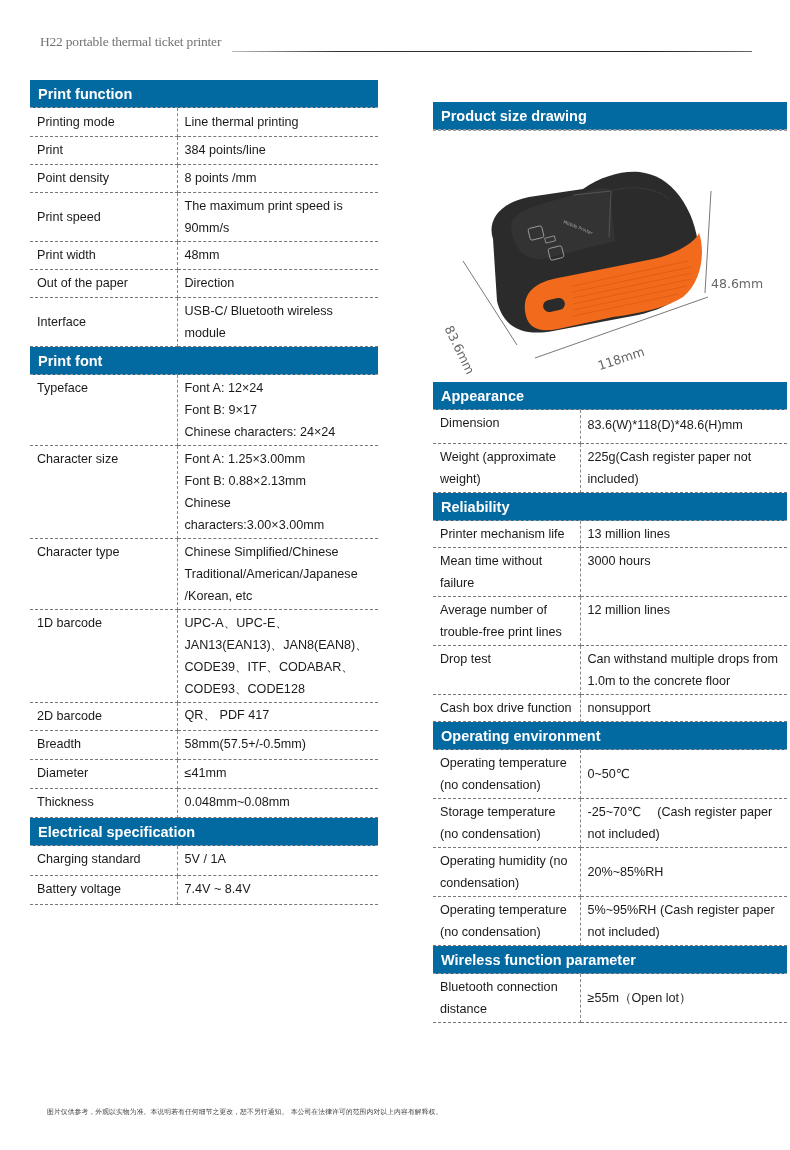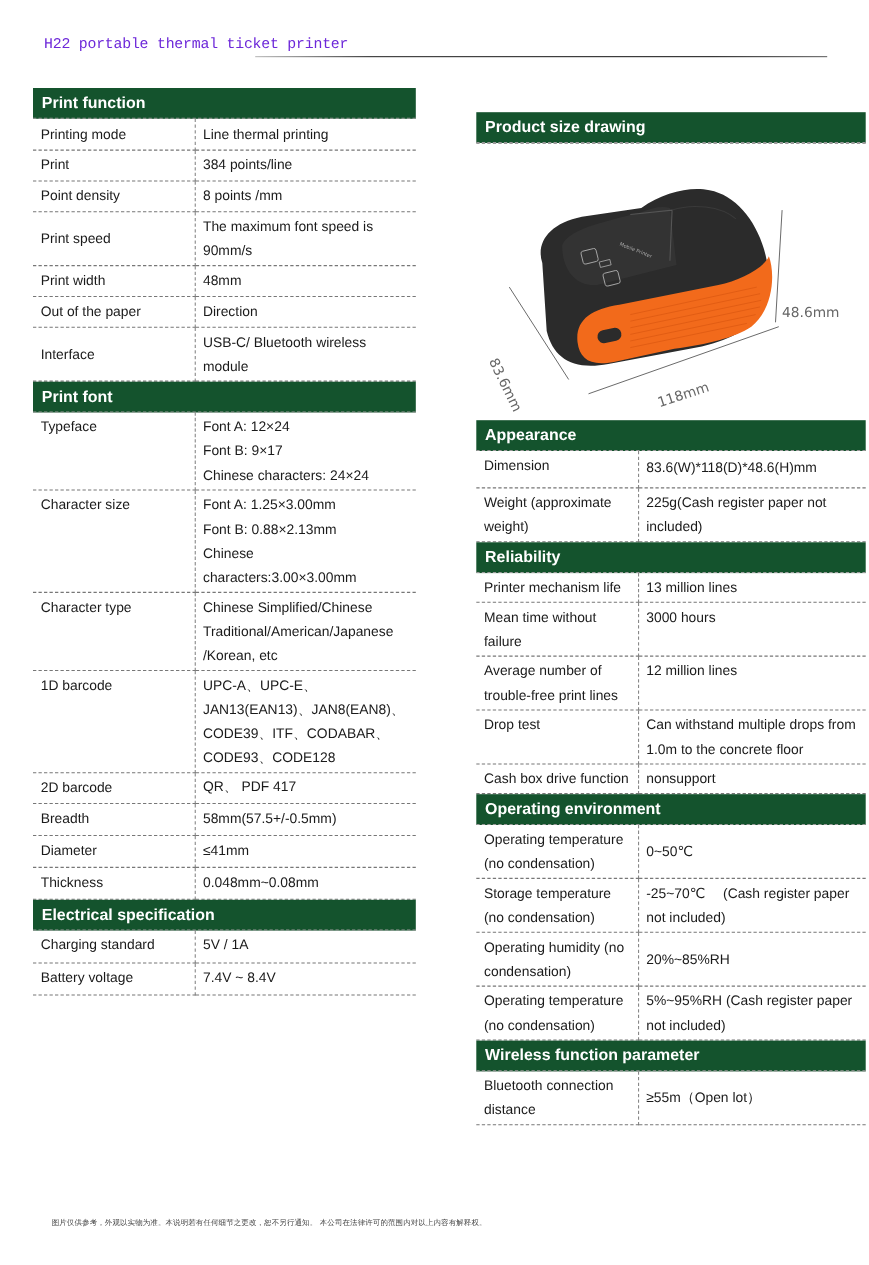--- a/index.html
+++ b/index.html
@@ -1,34 +1,34 @@
 <!DOCTYPE html>
 <html><head>
 <meta charset="utf-8">
 <style>
   * { box-sizing: border-box; margin: 0; padding: 0; }
   html, body { width: 790px; height: 1150px; background: #ffffff; overflow: hidden; }
   body { position: relative; font-family: "Liberation Sans", "DejaVu Sans", sans-serif; color: #1a1a1a; }
 
   .doc-title {
     position: absolute; left: 40px; top: 34px;
-    font-family: Liberation Mono, monospace;
-    font-size: 13.5px; letter-spacing: -0.2px; color: #6d28d9;
+    font-family: Liberation Serif, serif;
+    font-size: 13.5px; letter-spacing: -0.2px; color: #737373;
   }
   .title-rule {
     position: absolute; left: 232px; top: 51px; width: 520px; height: 1px;
     background: linear-gradient(to right, #bbb 0%, #333 20%, #222 80%, #666 100%);
   }
 
   .col { position: absolute; }
   .col-left { left: 30px; top: 80px; width: 348px; }
   .col-right { left: 406px; top: 102px; width: 354px; margin-left: 27px; }
 
   .section-header {
-    background: #14532d; color: #ffffff; font-weight: bold;
+    background: #0369a1; color: #ffffff; font-weight: bold;
     font-size: 14.5px; padding: 0 8px; height: 28px; line-height: 29px;
     border-bottom: 1px dashed #9a9a9a;
   }
 
   .spec-table { width: 100%; border-collapse: collapse; table-layout: fixed; }
   .spec-table td {
     font-size: 12.6px; line-height: 22px; vertical-align: middle;
     padding: 2px 7px 2px 7px; border-bottom: 1px dashed #777;
   }
   .spec-table td.k { border-right: 1px dashed #888; }
@@ -69,21 +69,21 @@
     <tr style="height:28px">
           <td class="k">Print</td>
           <td>384 points/line</td>
         </tr>
     <tr style="height:28px">
           <td class="k">Point density</td>
           <td>8 points /mm</td>
         </tr>
     <tr style="height:45px">
           <td class="k">Print speed</td>
-          <td>The maximum font speed is 90mm/s</td>
+          <td>The maximum print speed is 90mm/s</td>
         </tr>
     <tr style="height:28px">
           <td class="k">Print width</td>
           <td>48mm</td>
         </tr>
     <tr style="height:28px">
           <td class="k">Out of the paper</td>
           <td>Direction</td>
         </tr>
     <tr style="height:45px">

